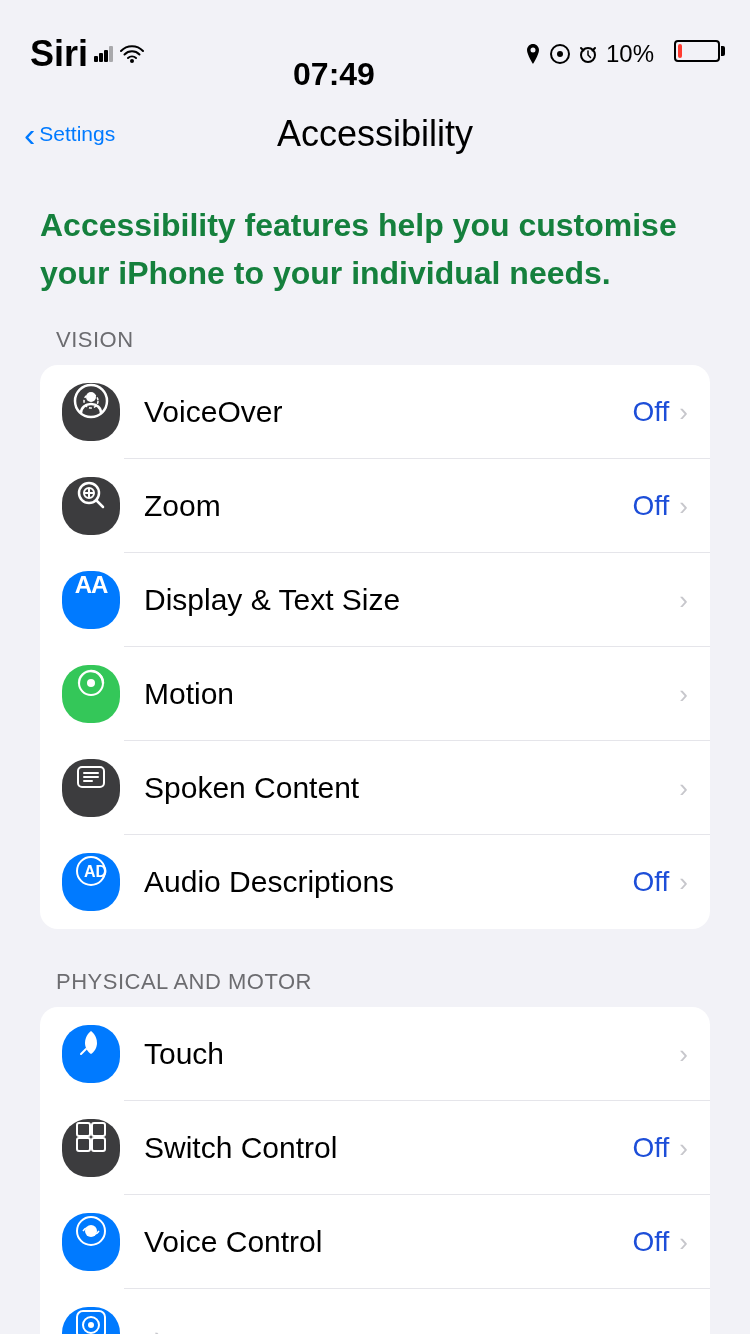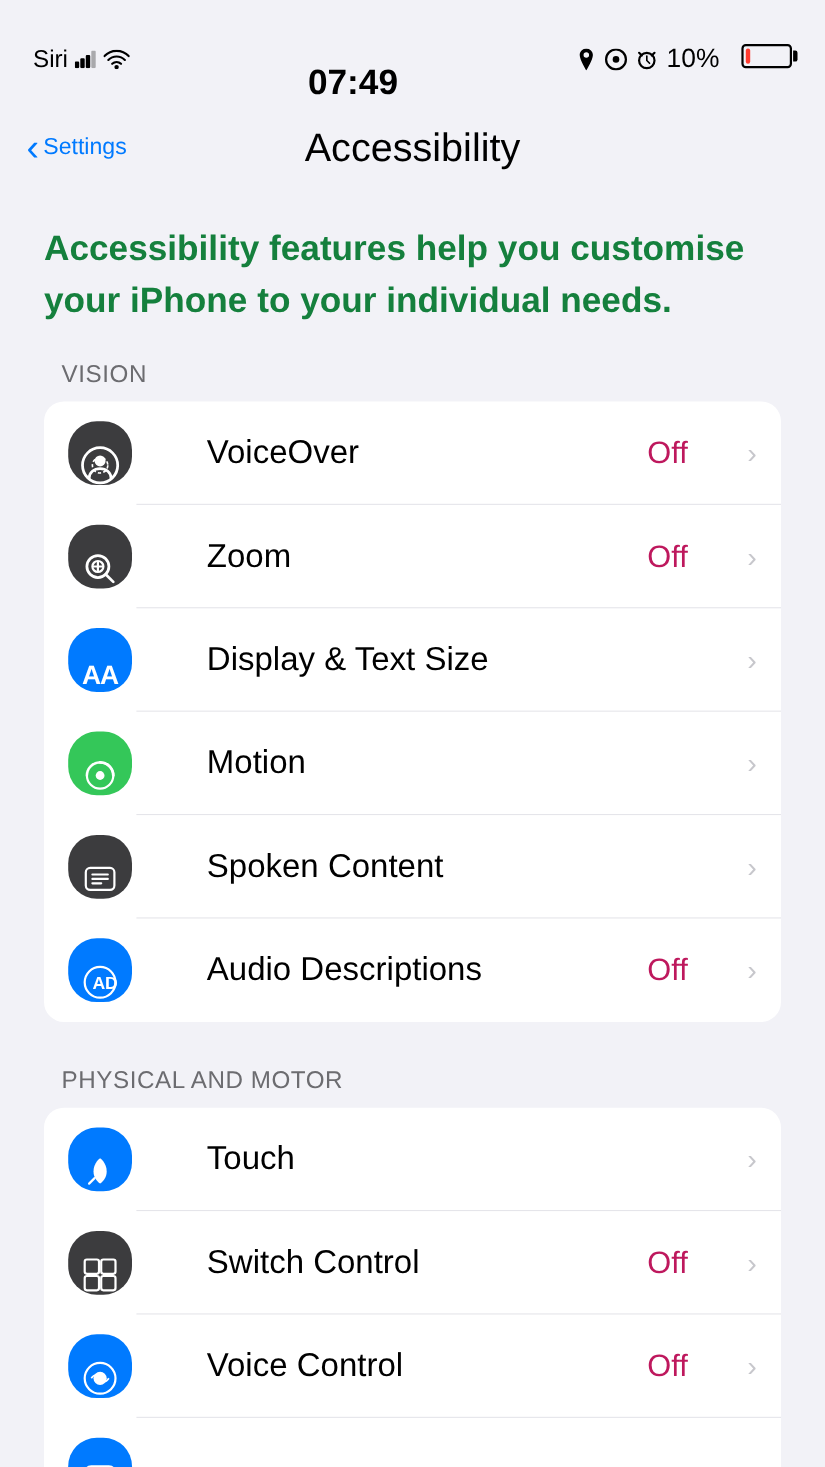--- a/index.html
+++ b/index.html
@@ -126,73 +126,72 @@
       border-radius: 18px;
       overflow: hidden;
     }
     .list-item {
       display: flex;
       align-items: center;
       padding: 18px 22px;
       min-height: 88px;
       cursor: pointer;
       position: relative;
-      gap: 44px;
     }
     .list-item:not(:last-child)::after {
       content: '';
       position: absolute;
       bottom: 0;
       left: 84px;
       right: 0;
       height: 1px;
       background: #e5e5ea;
     }
     .item-icon {
       width: 58px;
       height: 58px;
       border-radius: 26px;
       display: flex;
-      align-items: flex-end;
+      align-items: flex-start;
       justify-content: center;
       margin-right: 24px;
       flex-shrink: 0;
       font-size: 30px;
     }
     .item-icon.dark-gray { background: #3c3c3e; }
     .item-icon.blue { background: #007aff; }
     .item-icon.green { background: #34c759; }
 
     .item-label {
       flex: 1;
       font-size: 30px;
       color: #000;
     }
     .item-value {
       font-size: 28px;
-      color: #be185d;
+      color: #1d4ed8;
       margin-right: 10px;
     }
     .item-chevron {
       font-size: 26px;
       color: #c7c7cc;
     }
     .icon-aa { color: #fff; font-size: 26px; font-weight: 700; }
 
     .icon-svg {
       width: 36px;
       height: 36px;
     }
   </style>
 </head>
 <body>
 
 <div class="status-bar">
   <div class="status-left">
-    <span style="font-size:22px;font-weight:400;text-align:center;">Siri</span>
+    <span style="font-size:36px;font-weight:700;text-align:center;">Siri</span>
     <svg width="20" height="16" viewBox="0 0 20 16">
       <rect x="0" y="10" width="4" height="6" rx="1" fill="#000"></rect>
       <rect x="5" y="7" width="4" height="9" rx="1" fill="#000"></rect>
       <rect x="10" y="4" width="4" height="12" rx="1" fill="#000"></rect>
       <rect x="15" y="0" width="4" height="16" rx="1" fill="#000" opacity="0.3"></rect>
     </svg>
     <svg width="24" height="18" viewBox="0 0 24 18">
       <path d="M12 14a2 2 0 1 1 0 4 2 2 0 0 1 0-4z" fill="#000"></path>
       <path d="M4.5 9.5a10.5 10.5 0 0 1 15 0" stroke="#000" stroke-width="2" fill="none" stroke-linecap="round"></path>
       <path d="M1 6a15 15 0 0 1 22 0" stroke="#000" stroke-width="2" fill="none" stroke-linecap="round"></path>

